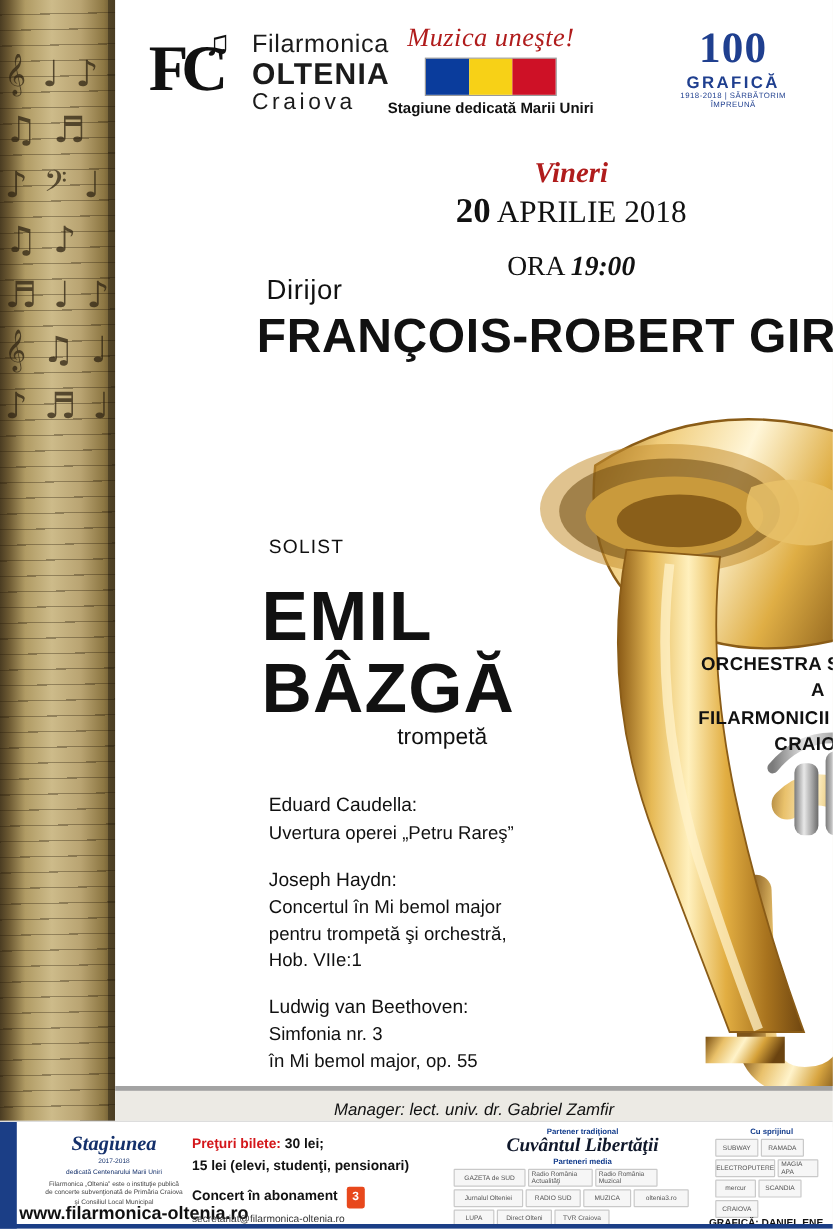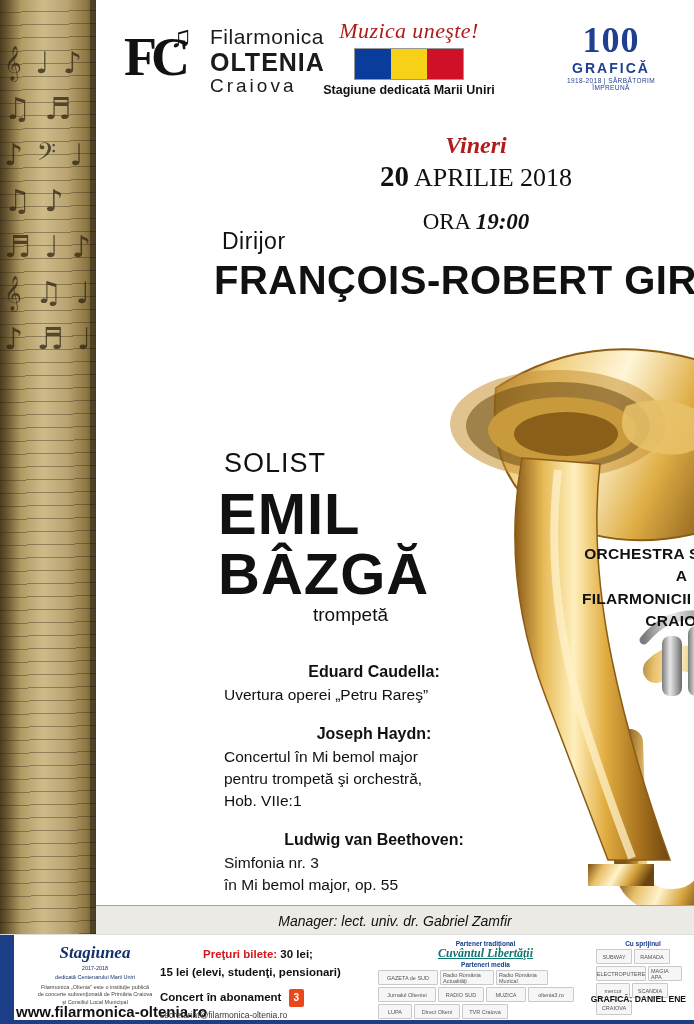--- a/index.html
+++ b/index.html
@@ -96,75 +96,75 @@
 
   
   .lbl-dirijor{position:absolute;top:228px;left:126px;font-size:23px;color:#111;letter-spacing:.5px;}
   .conductor{
     position:absolute;top:258px;left:118px;width:580px;
     font-size:40px;font-weight:bold;color:#111;letter-spacing:.5px;
     white-space:nowrap;
   }
 
   
-  .lbl-solist{position:absolute;top:448px;left:128px;font-size:27px;color:#111;letter-spacing:1px;}
+  .lbl-solist{position:absolute;top:448px;left:128px;font-size:16px;color:#111;letter-spacing:1px;}
   .solist-1{position:absolute;top:480px;left:122px;font-size:58px;font-weight:bold;color:#111;letter-spacing:1px;}
   .solist-2{position:absolute;top:540px;left:122px;font-size:58px;font-weight:bold;color:#111;letter-spacing:1px;}
-  .solist-ins{position:absolute;top:604px;left:217px;font-size:19px;color:#111;}
+  .solist-ins{position:absolute;top:604px;left:235px;font-size:19px;color:#111;}
 
   
   .orch{position:absolute;top:543px;left:478px;width:215px;text-align:center;
         font-size:15.5px;font-weight:bold;color:#111;line-height:1.45;letter-spacing:.3px;}
 
   
   .program{position:absolute;top:660px;left:128px;width:300px;color:#111;}
   .prg-item{margin-bottom:16px;}
-  .prg-comp{font-size:16px;font-weight:bold;line-height:1.5;text-align:center;}
+  .prg-comp{font-size:16px;font-weight:normal;line-height:1.5;}
   .prg-work{font-size:15.5px;line-height:1.42;}
 
   
   .manager{
     position:absolute;left:96px;top:905px;width:598px;height:30px;
-    background:#eceae4;border-top:1px solid #a3a3a3;
+    background:#eceae4;border-top:4px solid #a3a3a3;
     display:flex;align-items:center;justify-content:center;
     font-size:14px;font-style:italic;color:#111;
   }
 
   
   .brass{position:absolute;left:230px;top:340px;width:460px;height:565px;pointer-events:none;}
 
   
   .bb-logo{position:absolute;left:30px;top:8px;width:130px;text-align:center;color:#1b3e86;}
   .bb-logo .bl1{font-family:"Liberation Serif", serif;font-size:17px;font-style:italic;font-weight:bold;color:#14306b;}
   .bb-logo .bl2{font-size:5.5px;line-height:1.35;color:#14306b;margin-top:2px;}
   .bb-prices{position:absolute;left:160px;top:10px;width:215px;font-size:11.5px;line-height:1.6;}
-  .bb-prices .red{color:#d4161a;font-weight:bold;margin-left:43px;}
+  .bb-prices .red{color:#d4161a;font-weight:bold;}
   .bb-prices .blk{color:#111;font-weight:bold;margin-top:32px;}
   .bb-abo{margin-top:6px;font-size:11.5px;font-weight:bold;color:#111;}
   .bb-abo .num{
     display:inline-block;background:#e8481c;color:#fff;font-size:10px;
     padding:1px 5px;border-radius:2px;margin-left:4px;
   }
   .bb-partners{position:absolute;left:378px;top:5px;width:215px;}
   .bb-partners .cap{font-size:6.5px;color:#123c8c;font-weight:bold;text-align:center;}
   .bb-cl{
     text-align:center;font-family:"Liberation Serif", serif;font-style:italic;
-    font-weight:bold;font-size:12px;color:#0f766e;line-height:1;text-decoration:underline;
+    font-weight:bold;font-size:16px;color:#0f172a;line-height:1;
   }
   .mini-grid{display:flex;flex-wrap:wrap;gap:2px;margin-top:2px;}
   .mini{
     height:13px;border:1px solid #c9c9c9;background:#f6f6f6;color:#555;
     font-size:5.5px;display:flex;align-items:center;justify-content:center;
     padding:0 2px;border-radius:1px;
   }
   .bb-support{position:absolute;left:596px;top:5px;width:94px;}
   .bb-support .cap{font-size:6.5px;color:#123c8c;font-weight:bold;text-align:center;}
   .bb-web{position:absolute;left:16px;bottom:4px;font-size:15px;color:#111;font-weight:bold;margin-top:34px;}
   .bb-mail{position:absolute;left:160px;bottom:4px;font-size:8.5px;color:#333;}
-  .bb-graf{position:absolute;right:8px;bottom:20px;font-size:8.5px;color:#111;font-weight:bold;margin-left:16px;}
+  .bb-graf{position:absolute;right:8px;bottom:0;font-size:8.5px;color:#111;font-weight:bold;margin-left:16px;}
   .blue-line{position:absolute;left:0;bottom:0;width:694px;height:4px;background:#1b3e86;}
   .left-bottom-strip{position:absolute;left:0;top:0;width:14px;height:89px;background:#1b3e86;}
 </style>
 </head>
 <body>
 
 <div class="poster">
 
   <div class="sheet-strip">
     <div class="lines"></div>

